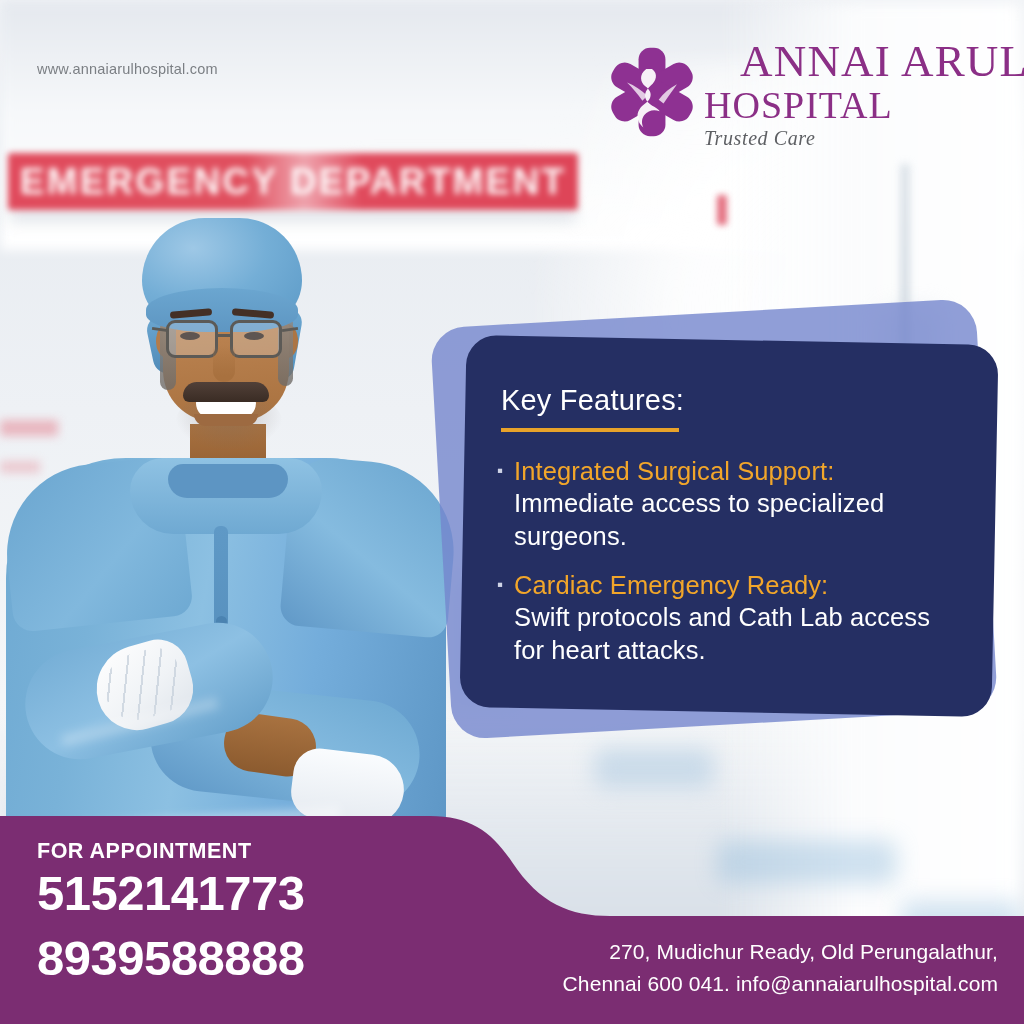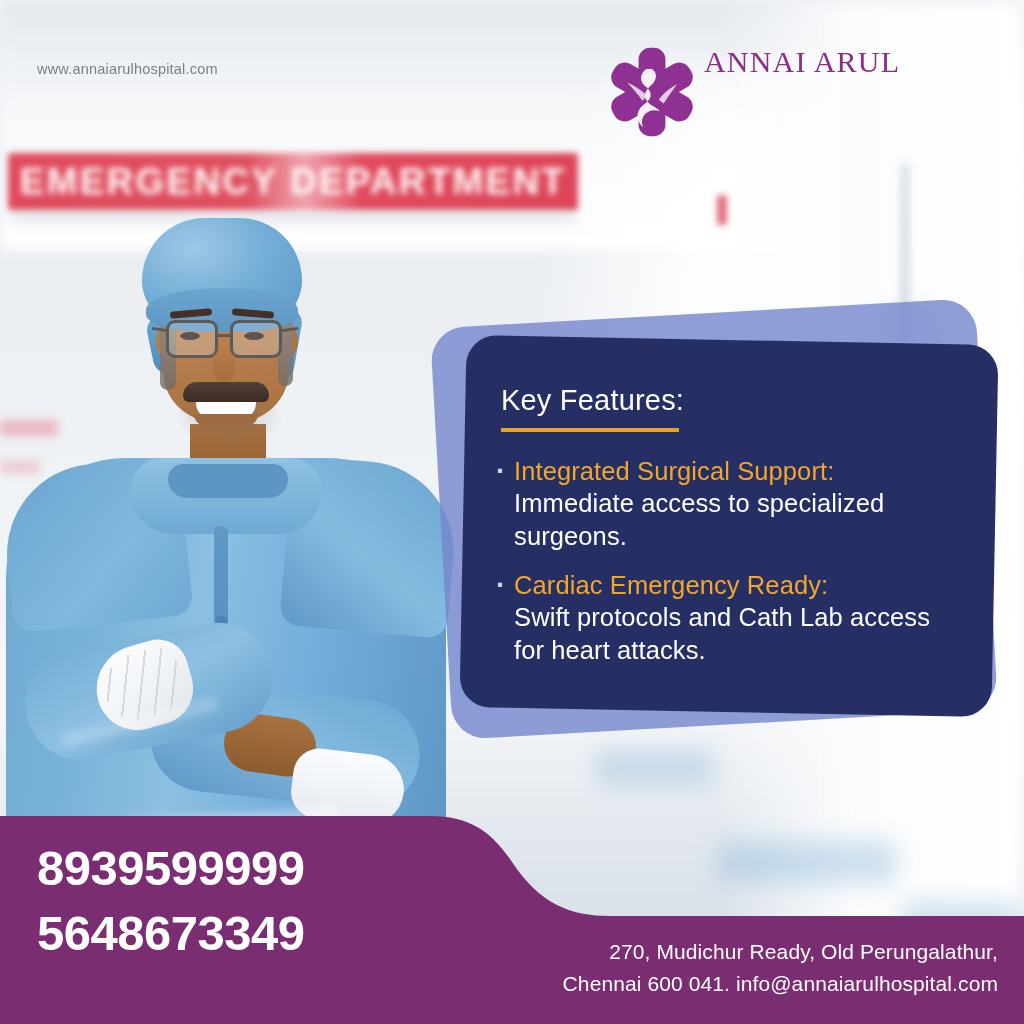--- a/index.html
+++ b/index.html
@@ -263,22 +263,22 @@
   .site-url {
     position:absolute; left:37px; top:61px;
     font-size:14.5px; color:#7b7f84; letter-spacing:.2px;
   }
 
   .logo { position:absolute; left:600px; top:38px; width:400px; height:112px; }
   .logo-mark { position:absolute; left:4px; top:6px; width:96px; height:96px; }
   .logo-text { position:absolute; left:104px; top:0px; width:296px; }
   .logo-name {
     font-family:"Liberation Serif", serif;
-    font-size:30px; line-height:47px; color:#8b2f86;
-    letter-spacing:1.2px; white-space:nowrap;
+    font-size:45px; line-height:47px; color:#8b2f86;
+    letter-spacing:1.2px; white-space:nowrap;margin-left:36px;
   }
   .logo-sub {
     font-family:"Liberation Serif", serif;
     font-size:38px; line-height:40px; color:#8b2f86;
     letter-spacing:1px;
   }
   .logo-tag {
     font-family:"Liberation Serif", serif;
     font-style:italic; font-size:20px; line-height:24px;
     color:#5d5f63; letter-spacing:.6px; margin-top:1px;
@@ -434,20 +434,22 @@
       <g fill="#ffffff" opacity="0.93">
         <path d="M50 26 c7 5 4 13 -1 17 c-6 5 -9 12 -3 18 c4 4 9 5 12 9
                  c-6 -2 -12 -1 -16 4 c-3 4 -3 9 -1 13 c-6 -5 -8 -13 -4 -19
                  c3 -5 9 -7 11 -12 c2 -5 -1 -9 -5 -12 c-5 -4 -7 -12 1 -18 z"></path>
         <path d="M24 40 c8 3 15 8 21 14 l-5 5 c-5 -7 -10 -13 -16 -19 z" opacity="0.8"></path>
         <path d="M76 42 c-7 4 -14 9 -19 16 l5 4 c5 -7 9 -13 14 -20 z" opacity="0.8"></path>
       </g>
     </svg>
     <div class="logo-text">
       <div class="logo-name">ANNAI ARUL</div>
+      <div class="logo-sub">HOSPITAL</div>
+      <div class="logo-tag">Trusted Care</div>
     </div>
   </div>
 
   <div class="card-backdrop"></div>
   <div class="card-main">
     <div class="card-content">
       <div class="kf-title">Key Features:</div>
       <div class="kf-rule"></div>
       <ul class="kf-list">
         <li class="kf-item">
@@ -466,22 +468,23 @@
         </li>
       </ul>
     </div>
   </div>
 
   <svg class="footer-svg" viewBox="0 0 1024 240" preserveAspectRatio="none">
     <path d="M0,32 L430,32 C470,32 492,48 512,78 C540,120 570,132 610,132 L1024,132 L1024,240 L0,240 Z" fill="#7b2d72"></path>
   </svg>
 
   <div class="footer-left">
-    <div class="f-number">8939599999</div>
-    <div class="f-number">5648673349</div>
+    <div class="f-label">FOR APPOINTMENT</div>
+    <div class="f-number">5152141773</div>
+    <div class="f-number">8939588888</div>
   </div>
 
   <div class="footer-address">
     <div>270, Mudichur Ready, Old Perungalathur,</div>
     <div>Chennai 600 041. info@annaiarulhospital.com</div>
   </div>
 
 </div>
 
 </body></html>

